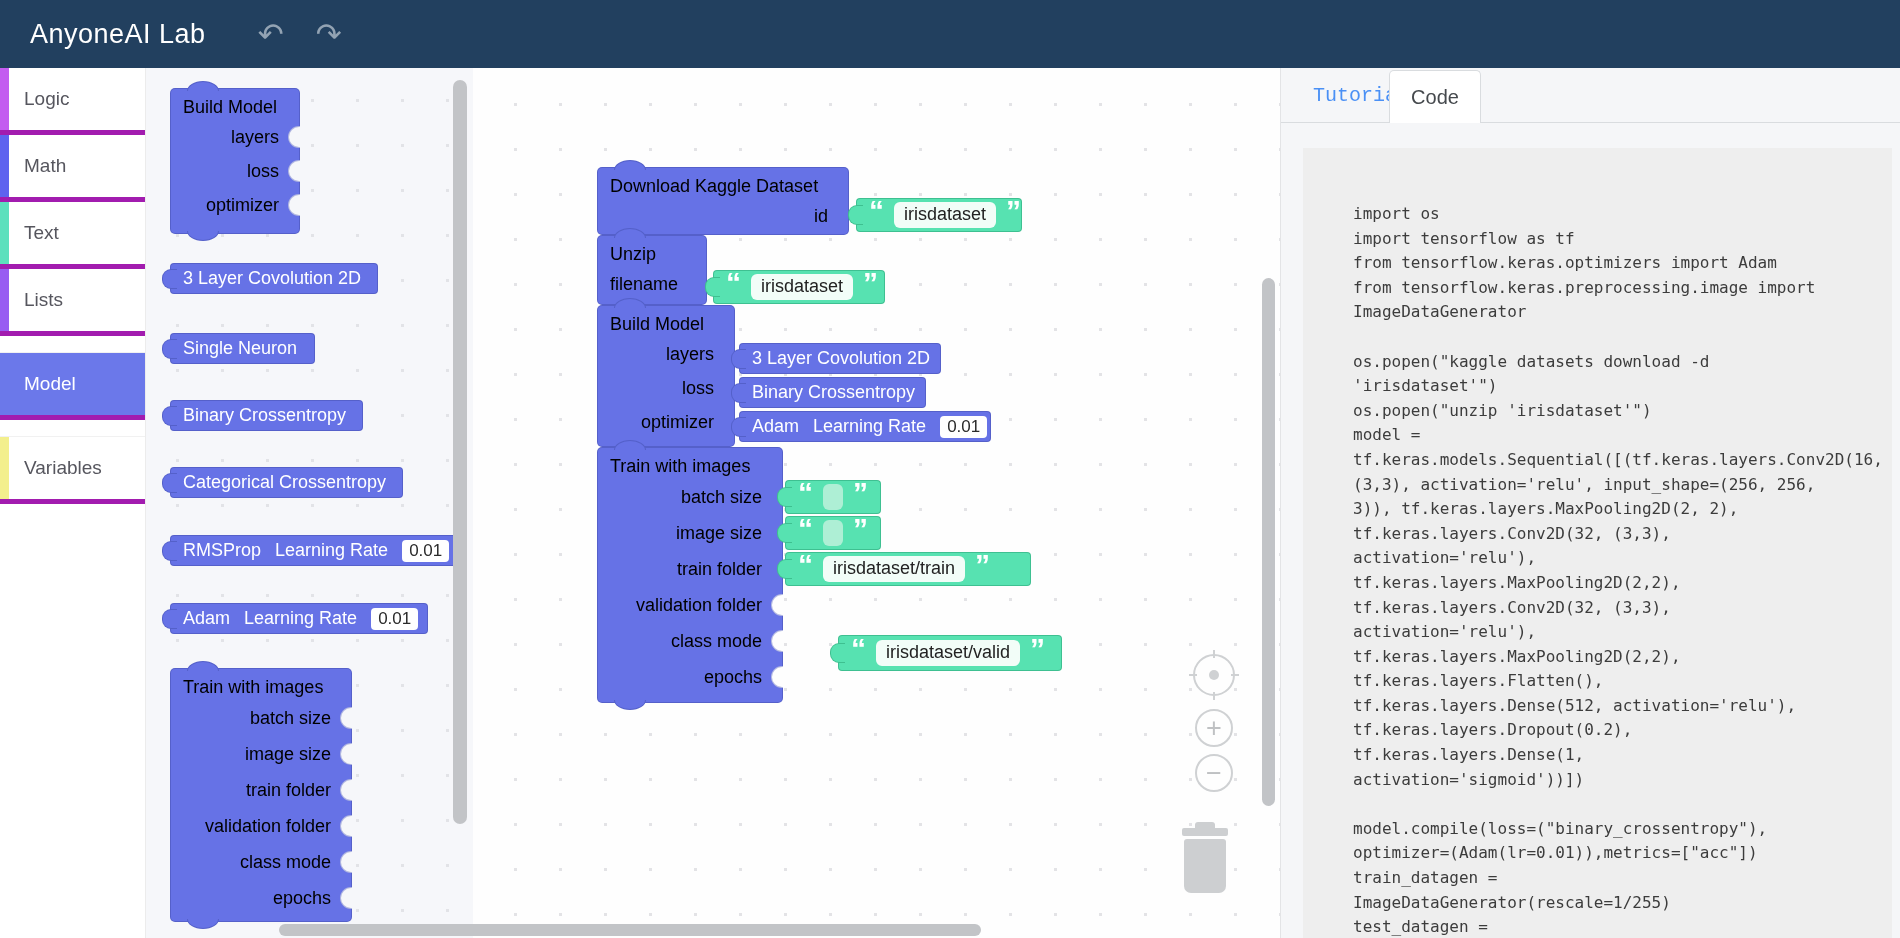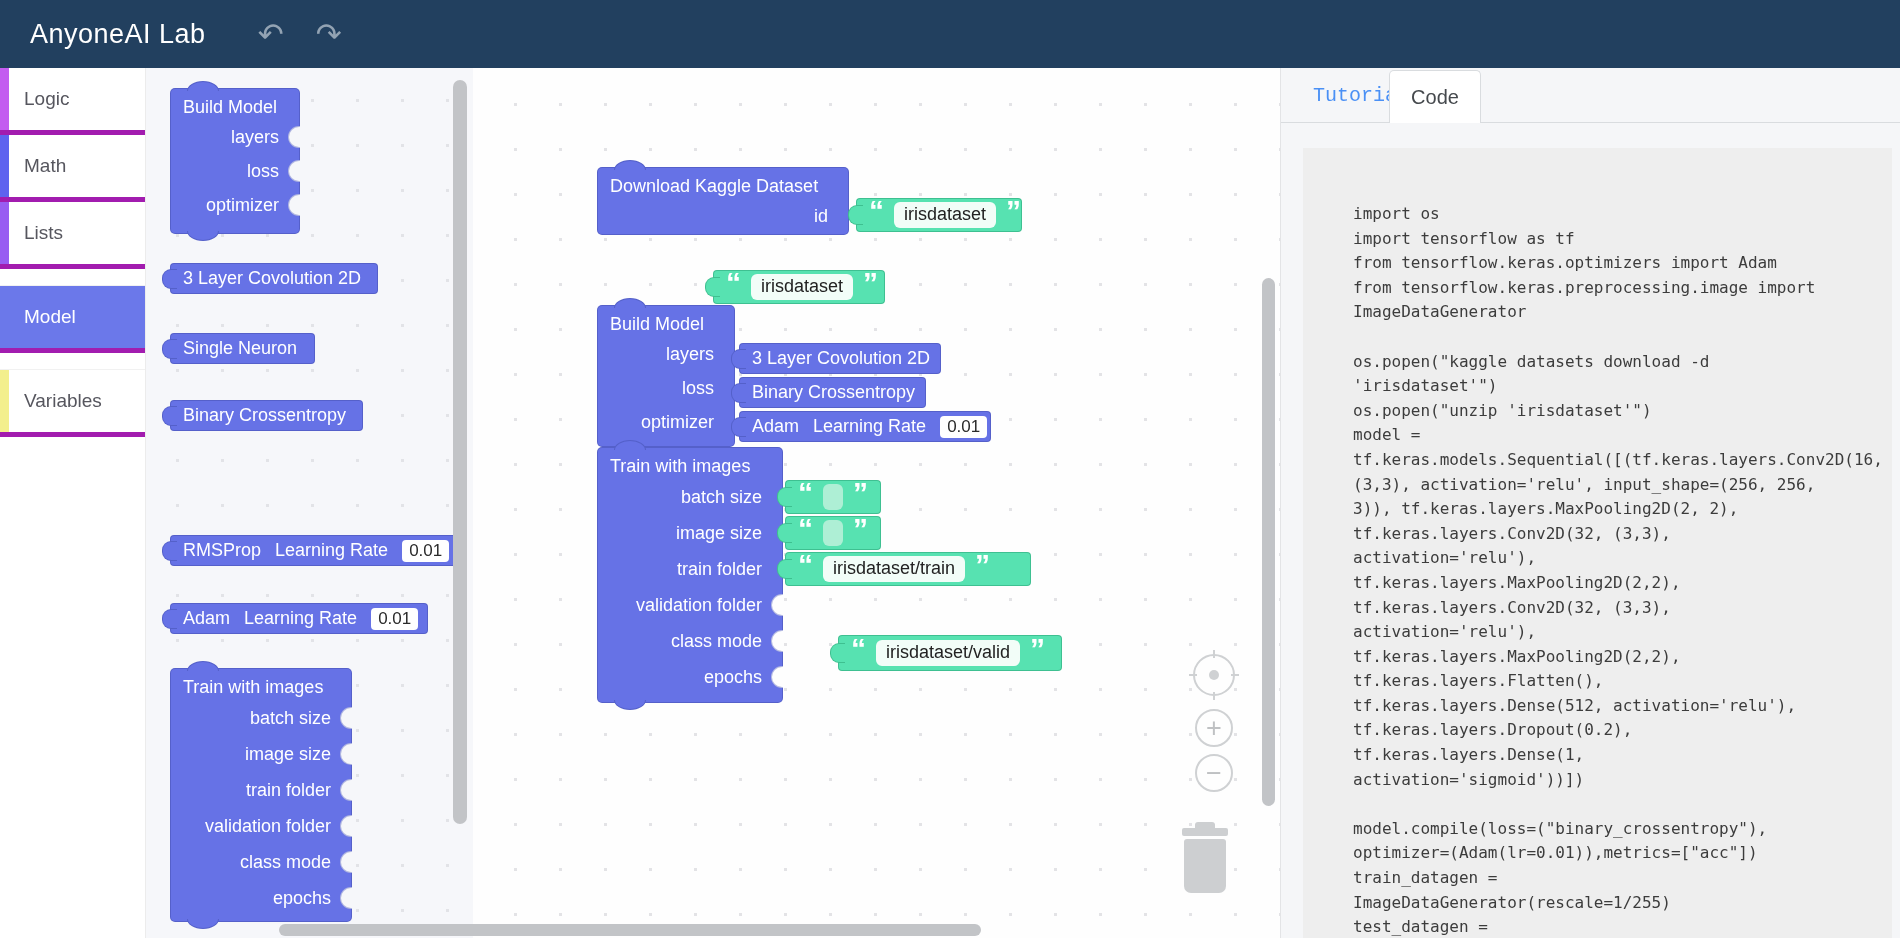--- a/index.html
+++ b/index.html
@@ -27,21 +27,21 @@
           background-color:#f6f7fa;
           background-image:radial-gradient(#e2e3e7 1.6px,transparent 1.6px);
           background-size:45px 45px;background-position:10px 10px;}
   
   .canvas{position:absolute;left:473px;top:68px;width:807px;bottom:0;background-color:#fefefe;
           background-image:radial-gradient(#e3e3e6 1.6px,transparent 1.6px);
           background-size:45px 45px;background-position:20px 14px;overflow:hidden;}
 
   
   .blk{position:absolute;background:#6672e6;border:1px solid rgba(73,85,184,.6);
-       border-radius:5px;color:#ffffff;font-size:18px;box-sizing:border-box;cursor:grab;}
+       border-radius:5px;color:#000000;font-size:18px;box-sizing:border-box;cursor:grab;}
   .blk .blk-title{padding:8px 12px 2px 12px;white-space:nowrap;}
   .blk-row{position:relative;height:34px;display:flex;align-items:center;
            justify-content:flex-end;padding-right:20px;white-space:nowrap;}
   .blk-row.row-left{justify-content:flex-start;padding-left:12px;}
   .blk-row.h36{height:36px;}
   .socket{position:absolute;right:-1px;top:50%;margin-top:-11px;width:12px;height:22px;
           border:1px solid rgba(73,85,184,.4);border-right:none;border-radius:11px 0 0 11px;
           background:#fefefe;box-sizing:border-box;}
   .flyout .socket{background:#f6f7fa;}
   .bump::before{content:'';position:absolute;top:-8px;left:16px;width:30px;height:9px;
@@ -114,20 +114,24 @@
 <div class="sidebar">
   <div class="cat-item">
     <span class="cat-strip" style="background: rgb(195, 92, 240);"></span>
     <span>Logic</span>
   </div>
   <div class="cat-item">
     <span class="cat-strip" style="background: rgb(94, 99, 239);"></span>
     <span>Math</span>
   </div>
   <div class="cat-item">
+    <span class="cat-strip" style="background: rgb(92, 224, 189);"></span>
+    <span>Text</span>
+  </div>
+  <div class="cat-item">
     <span class="cat-strip" style="background: rgb(152, 93, 242);"></span>
     <span>Lists</span>
   </div>
   <div class="cat-gap"></div>
   <div class="cat-item selected">
     <span>Model</span>
   </div>
   <div class="cat-gap"></div>
   <div class="cat-item">
     <span class="cat-strip" style="background: rgb(243, 239, 141);"></span>
@@ -158,20 +162,23 @@
   </div>
 
   <div class="vblk" style="left:25px;top:265px;width:145px;height:31px;">
     <span>Single Neuron</span>
   </div>
 
   <div class="vblk" style="left:25px;top:332px;width:193px;height:31px;">
     <span>Binary Crossentropy</span>
   </div>
 
+  <div class="vblk" style="left:25px;top:399px;width:233px;height:31px;">
+    <span>Categorical Crossentropy</span>
+  </div>
 
   <div class="vblk" style="left:25px;top:467px;width:292px;height:31px;">
     <span class="vlabel">RMSProp</span>
     <span class="vlabel">Learning Rate</span>
     <span class="field">0.01</span>
   </div>
 
   <div class="vblk" style="left:25px;top:535px;width:258px;height:31px;">
     <span class="vlabel">Adam</span>
     <span class="vlabel">Learning Rate</span>
@@ -216,20 +223,26 @@
     <div class="blk-row">
         <span>id</span>
       </div>
   </div>
   <div class="vblk tblk" style="left:383px;top:130px;width:166px;height:34px;">
     <span class="q">“</span>
     <span class="tfield">irisdataset</span>
     <span class="q">”</span>
   </div>
 
+  <div class="blk bump" style="left:124px;top:167px;width:110px;height:70px;">
+    <div class="blk-title">Unzip</div>
+    <div class="blk-row row-left">
+        <span>filename</span>
+      </div>
+  </div>
   <div class="vblk tblk" style="left:240px;top:202px;width:172px;height:34px;">
     <span class="q">“</span>
     <span class="tfield">irisdataset</span>
     <span class="q">”</span>
   </div>
 
   <div class="blk bump" style="left:124px;top:237px;width:138px;height:142px;">
     <div class="blk-title">Build Model</div>
     <div class="blk-row">
         <span>layers</span>

